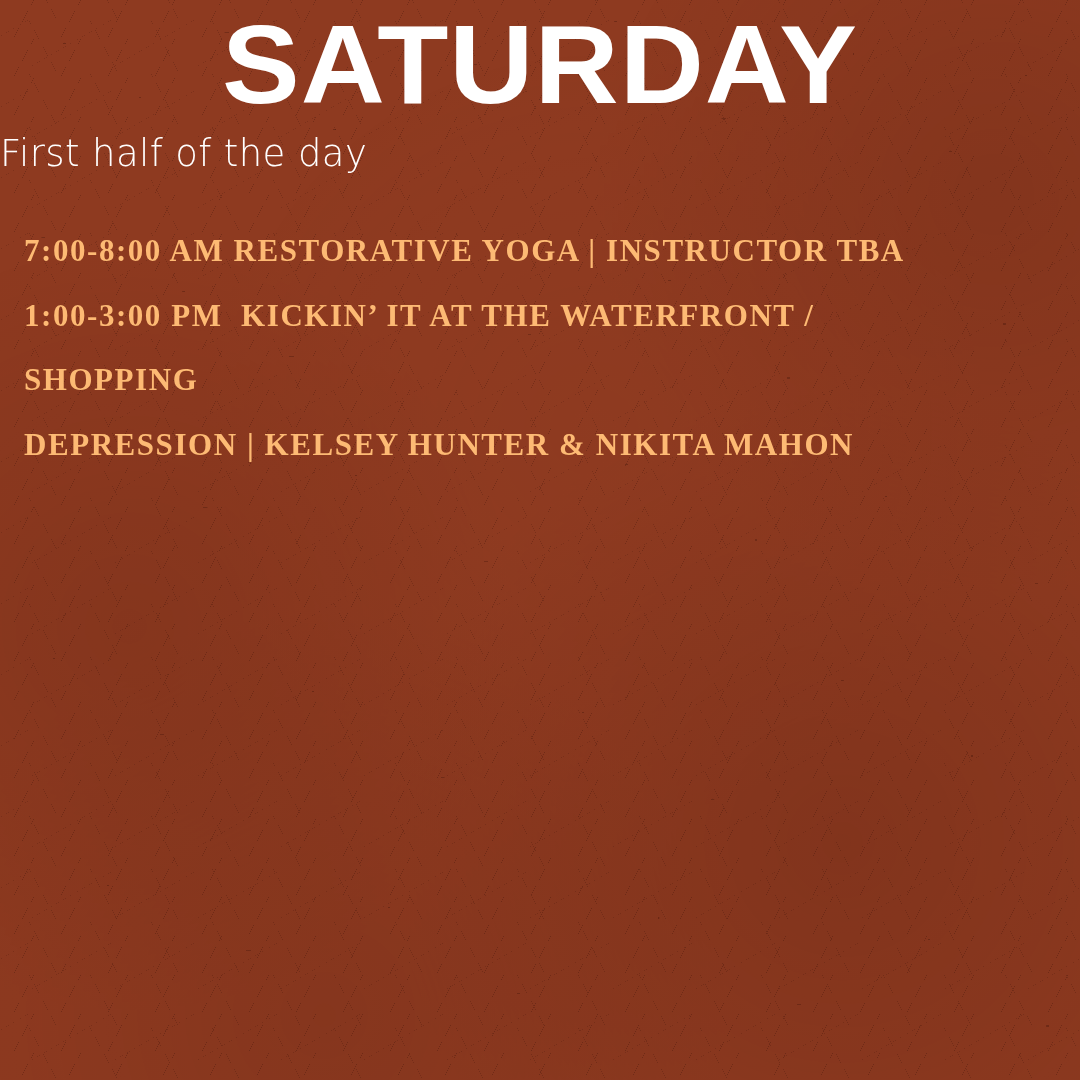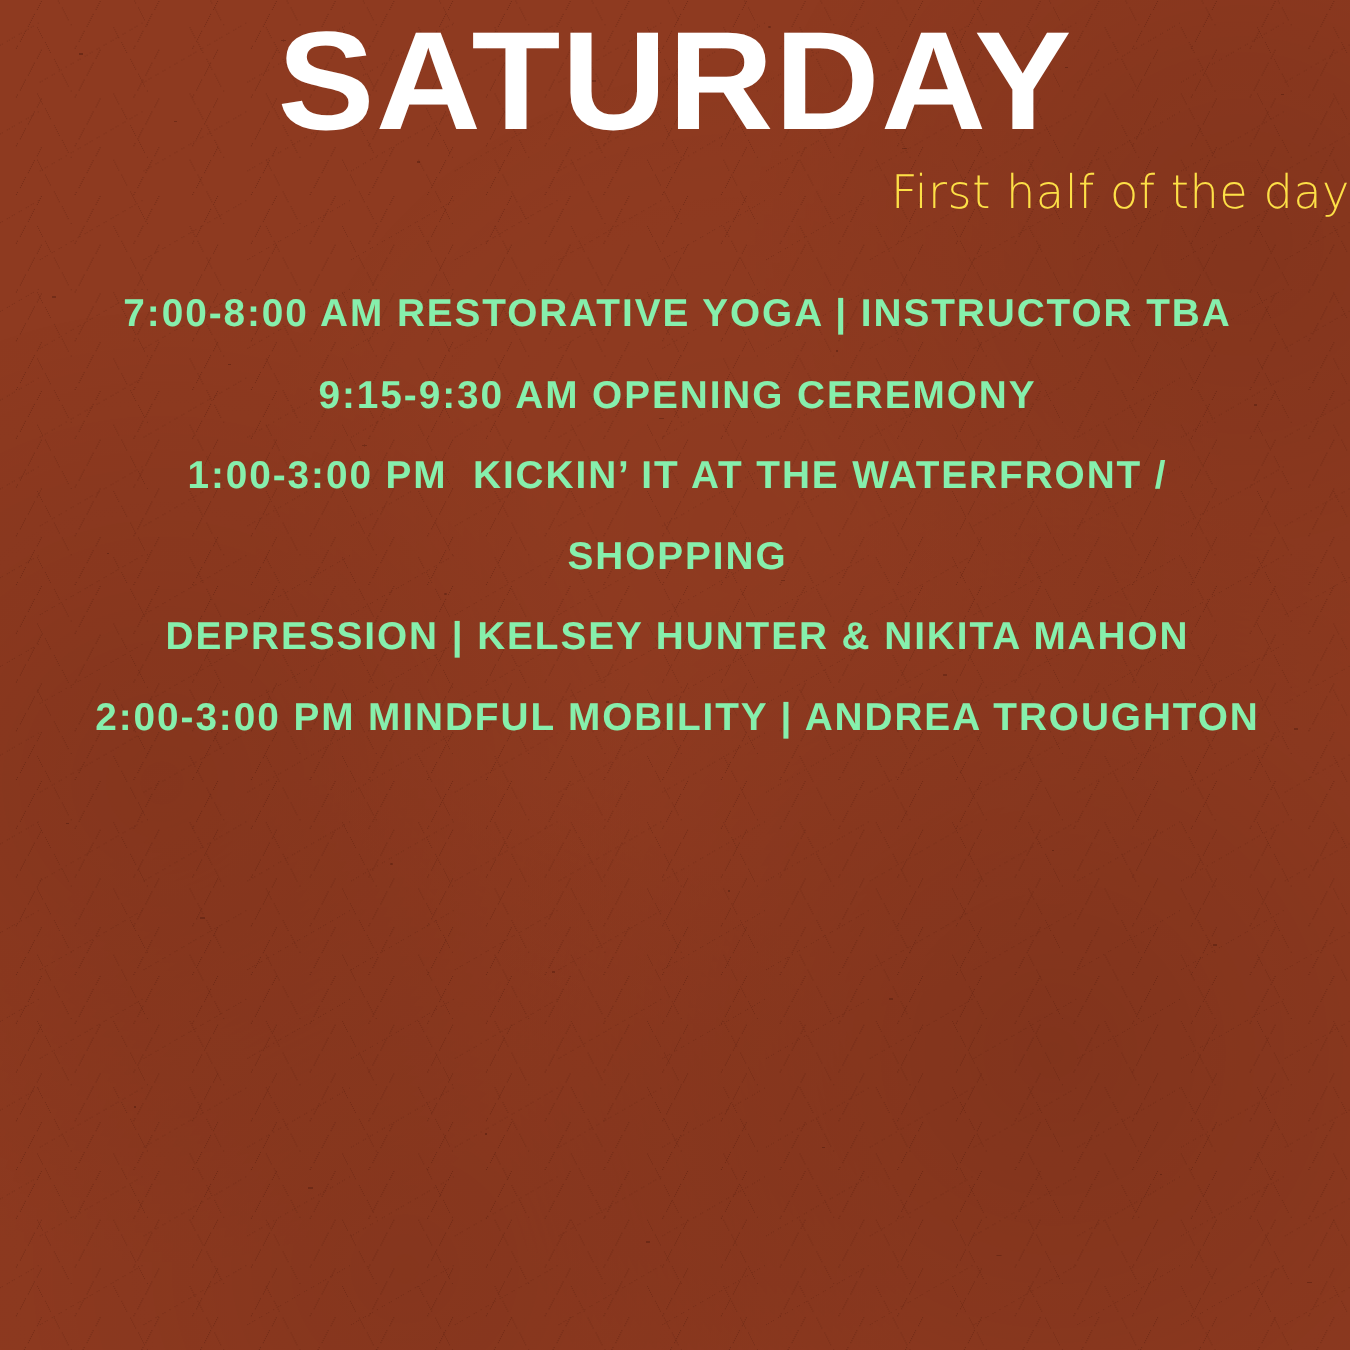--- a/index.html
+++ b/index.html
@@ -124,69 +124,66 @@
     letter-spacing:1px;
     transform:scaleX(1.04);
     white-space:nowrap;
   }
 
   .subtitle {
     position:absolute;
     top:131px;
     left:0;
     width:1080px;
-    text-align:right;
-    color:#fde047;
+    text-align:left;
+    color:#ffffff;
     font-family:"DejaVu Sans", sans-serif;
     font-weight:300;
     font-size:37px;
     line-height:46px;
     letter-spacing:.4px;
     white-space:nowrap;
   }
 
   
   .schedule {
     position:absolute;
     top:219px;
     left:24px;
     width:1036px;
     list-style:none;
   }
 
   .sched-line {
-    color:#86efac;
-    font-family:Liberation Sans, sans-serif;
+    color:#fdba74;
+    font-family:Liberation Serif, serif;
     font-weight:600;
     font-size:31px;
     line-height:64.6px;
     letter-spacing:1.55px;
     white-space:pre;
     text-transform:uppercase;
-    text-align:center;
   }
 </style>
 </head>
 <body>
 
 <div class="poster">
 
   <div class="grain"></div>
   <div class="grain2"></div>
   <div class="grain3"></div>
 
   <div class="content">
 
     <h1 class="title">SATURDAY</h1>
 
     <p class="subtitle">First half of the day</p>
 
     <ul class="schedule">
       <li class="sched-line">7:00-8:00 AM RESTORATIVE YOGA | INSTRUCTOR TBA</li>
-      <li class="sched-line">9:15-9:30 AM OPENING CEREMONY</li>
       <li class="sched-line">1:00-3:00 PM  KICKIN’ IT AT THE WATERFRONT /</li>
       <li class="sched-line">SHOPPING</li>
       <li class="sched-line">DEPRESSION | KELSEY HUNTER &amp; NIKITA MAHON</li>
-      <li class="sched-line">2:00-3:00 PM MINDFUL MOBILITY | ANDREA TROUGHTON</li>
     </ul>
 
   </div>
 </div>
 
 </body></html>

